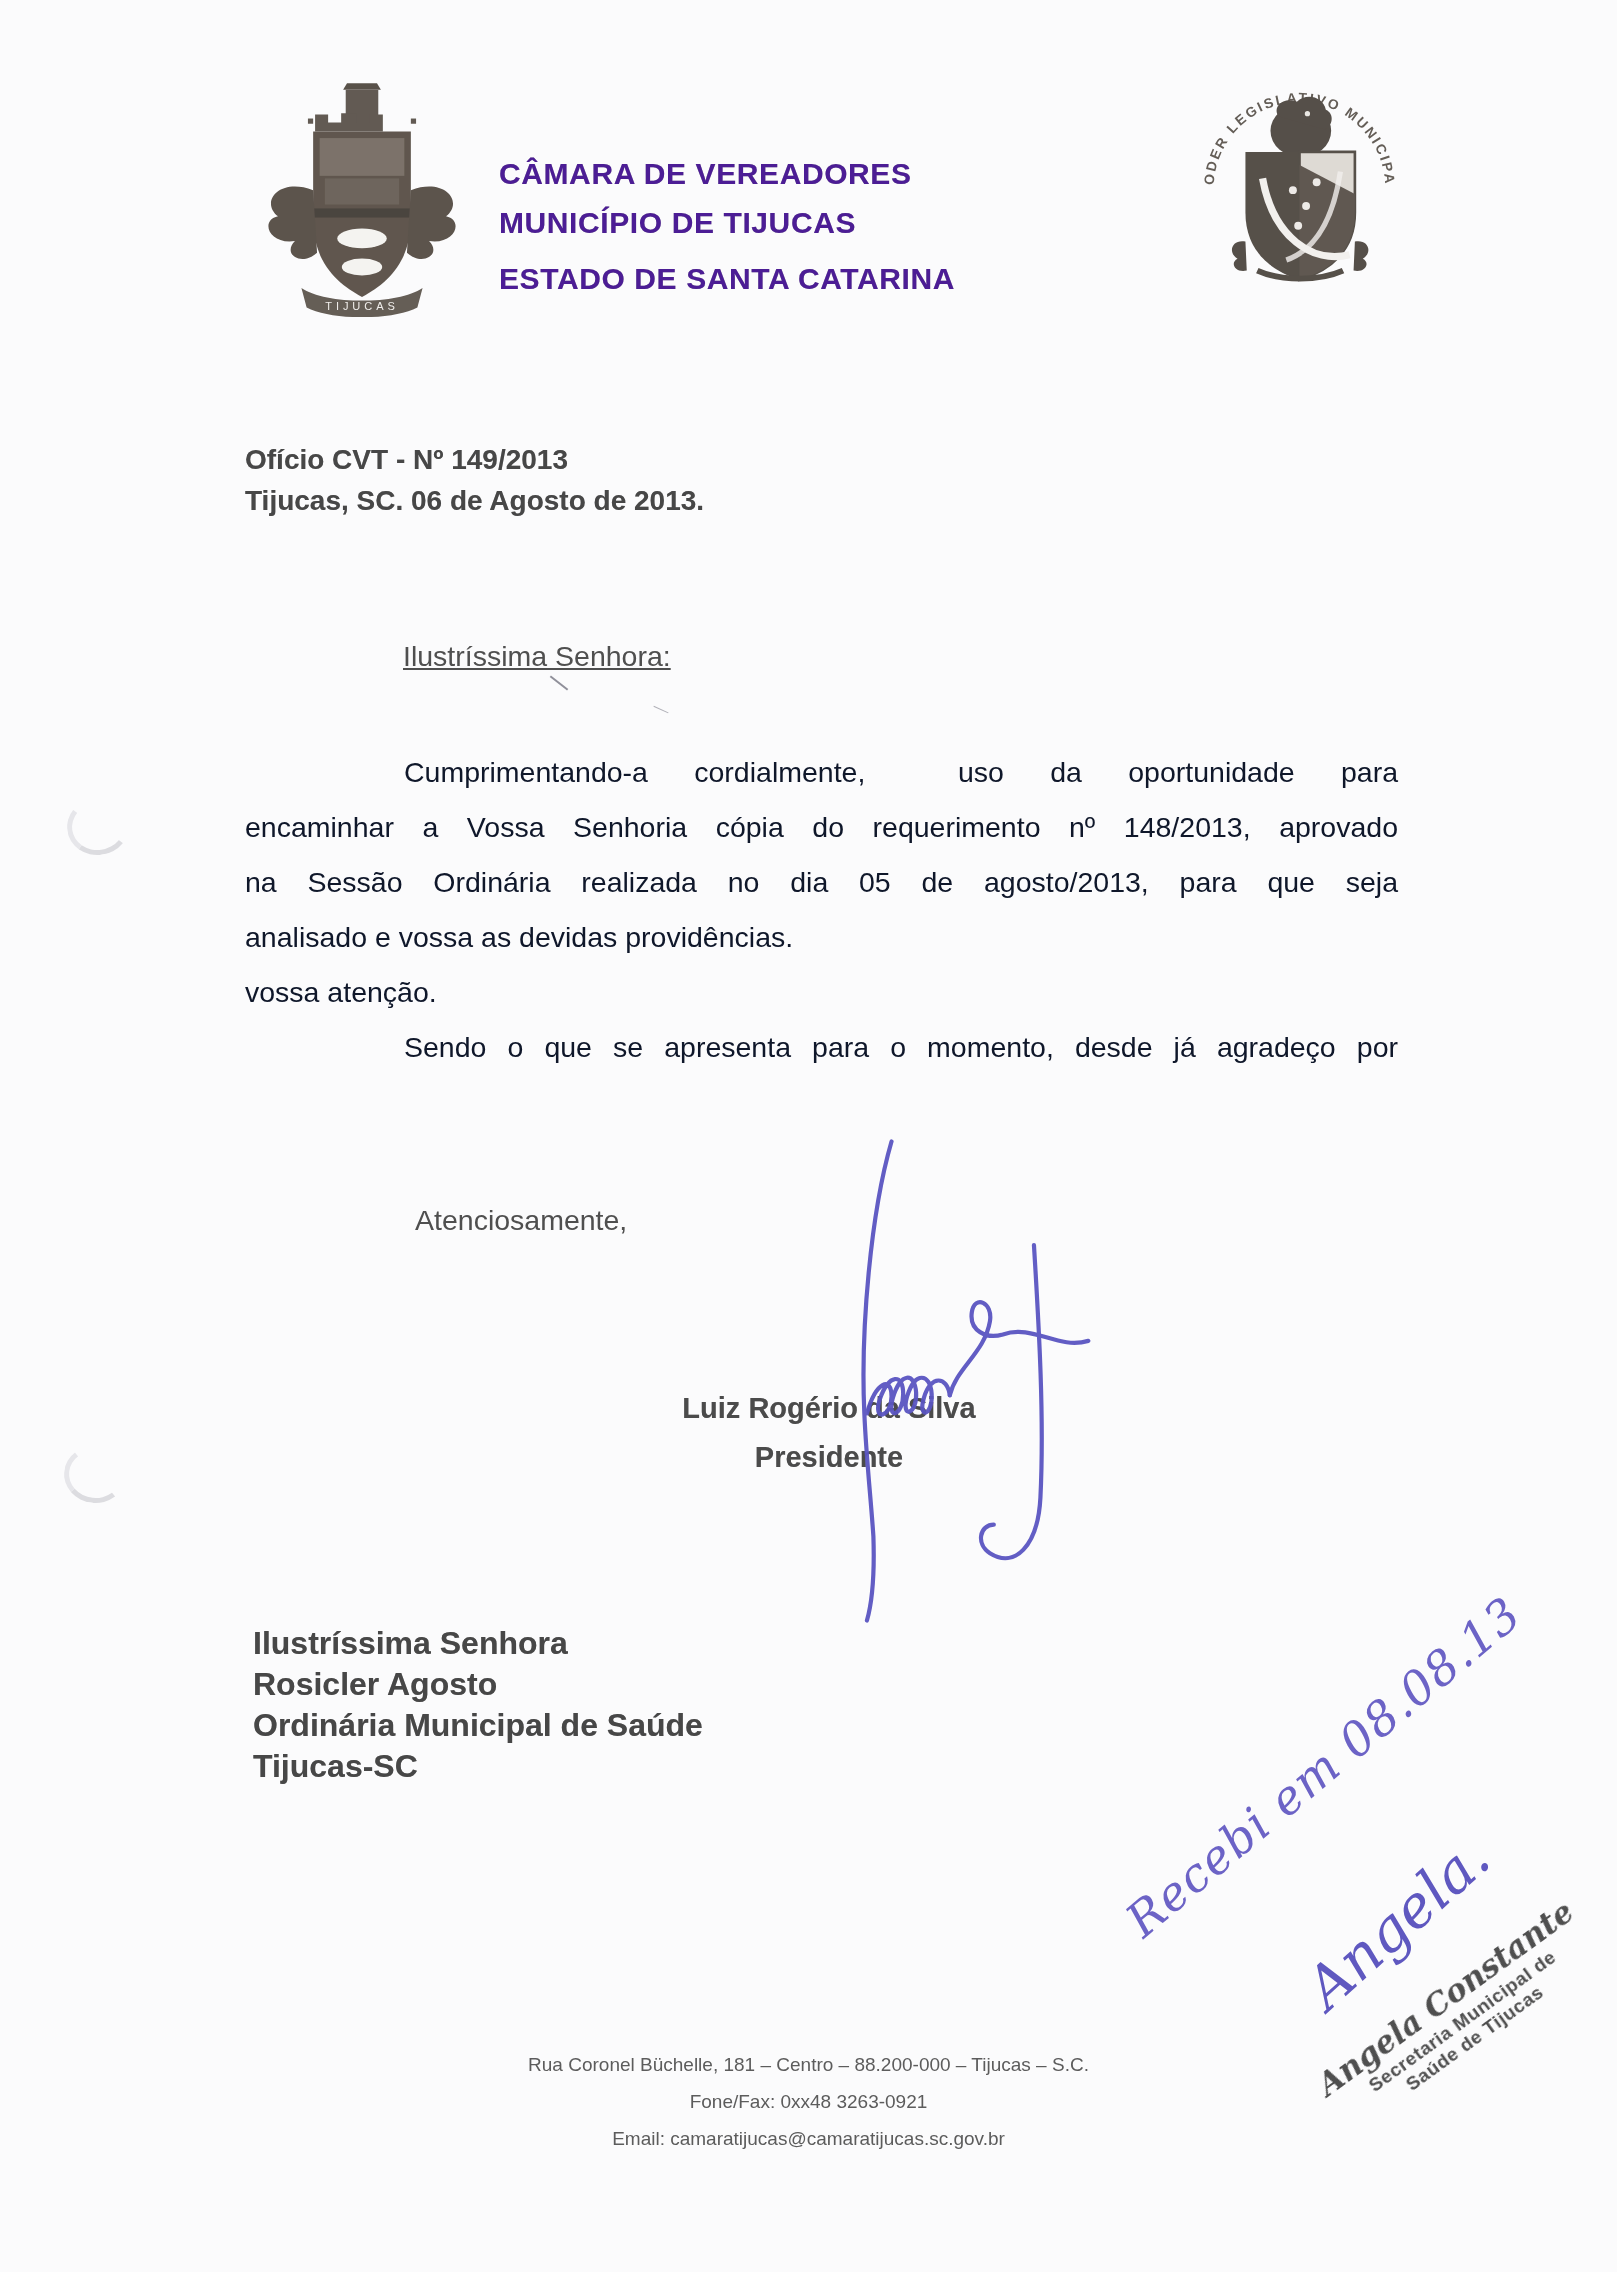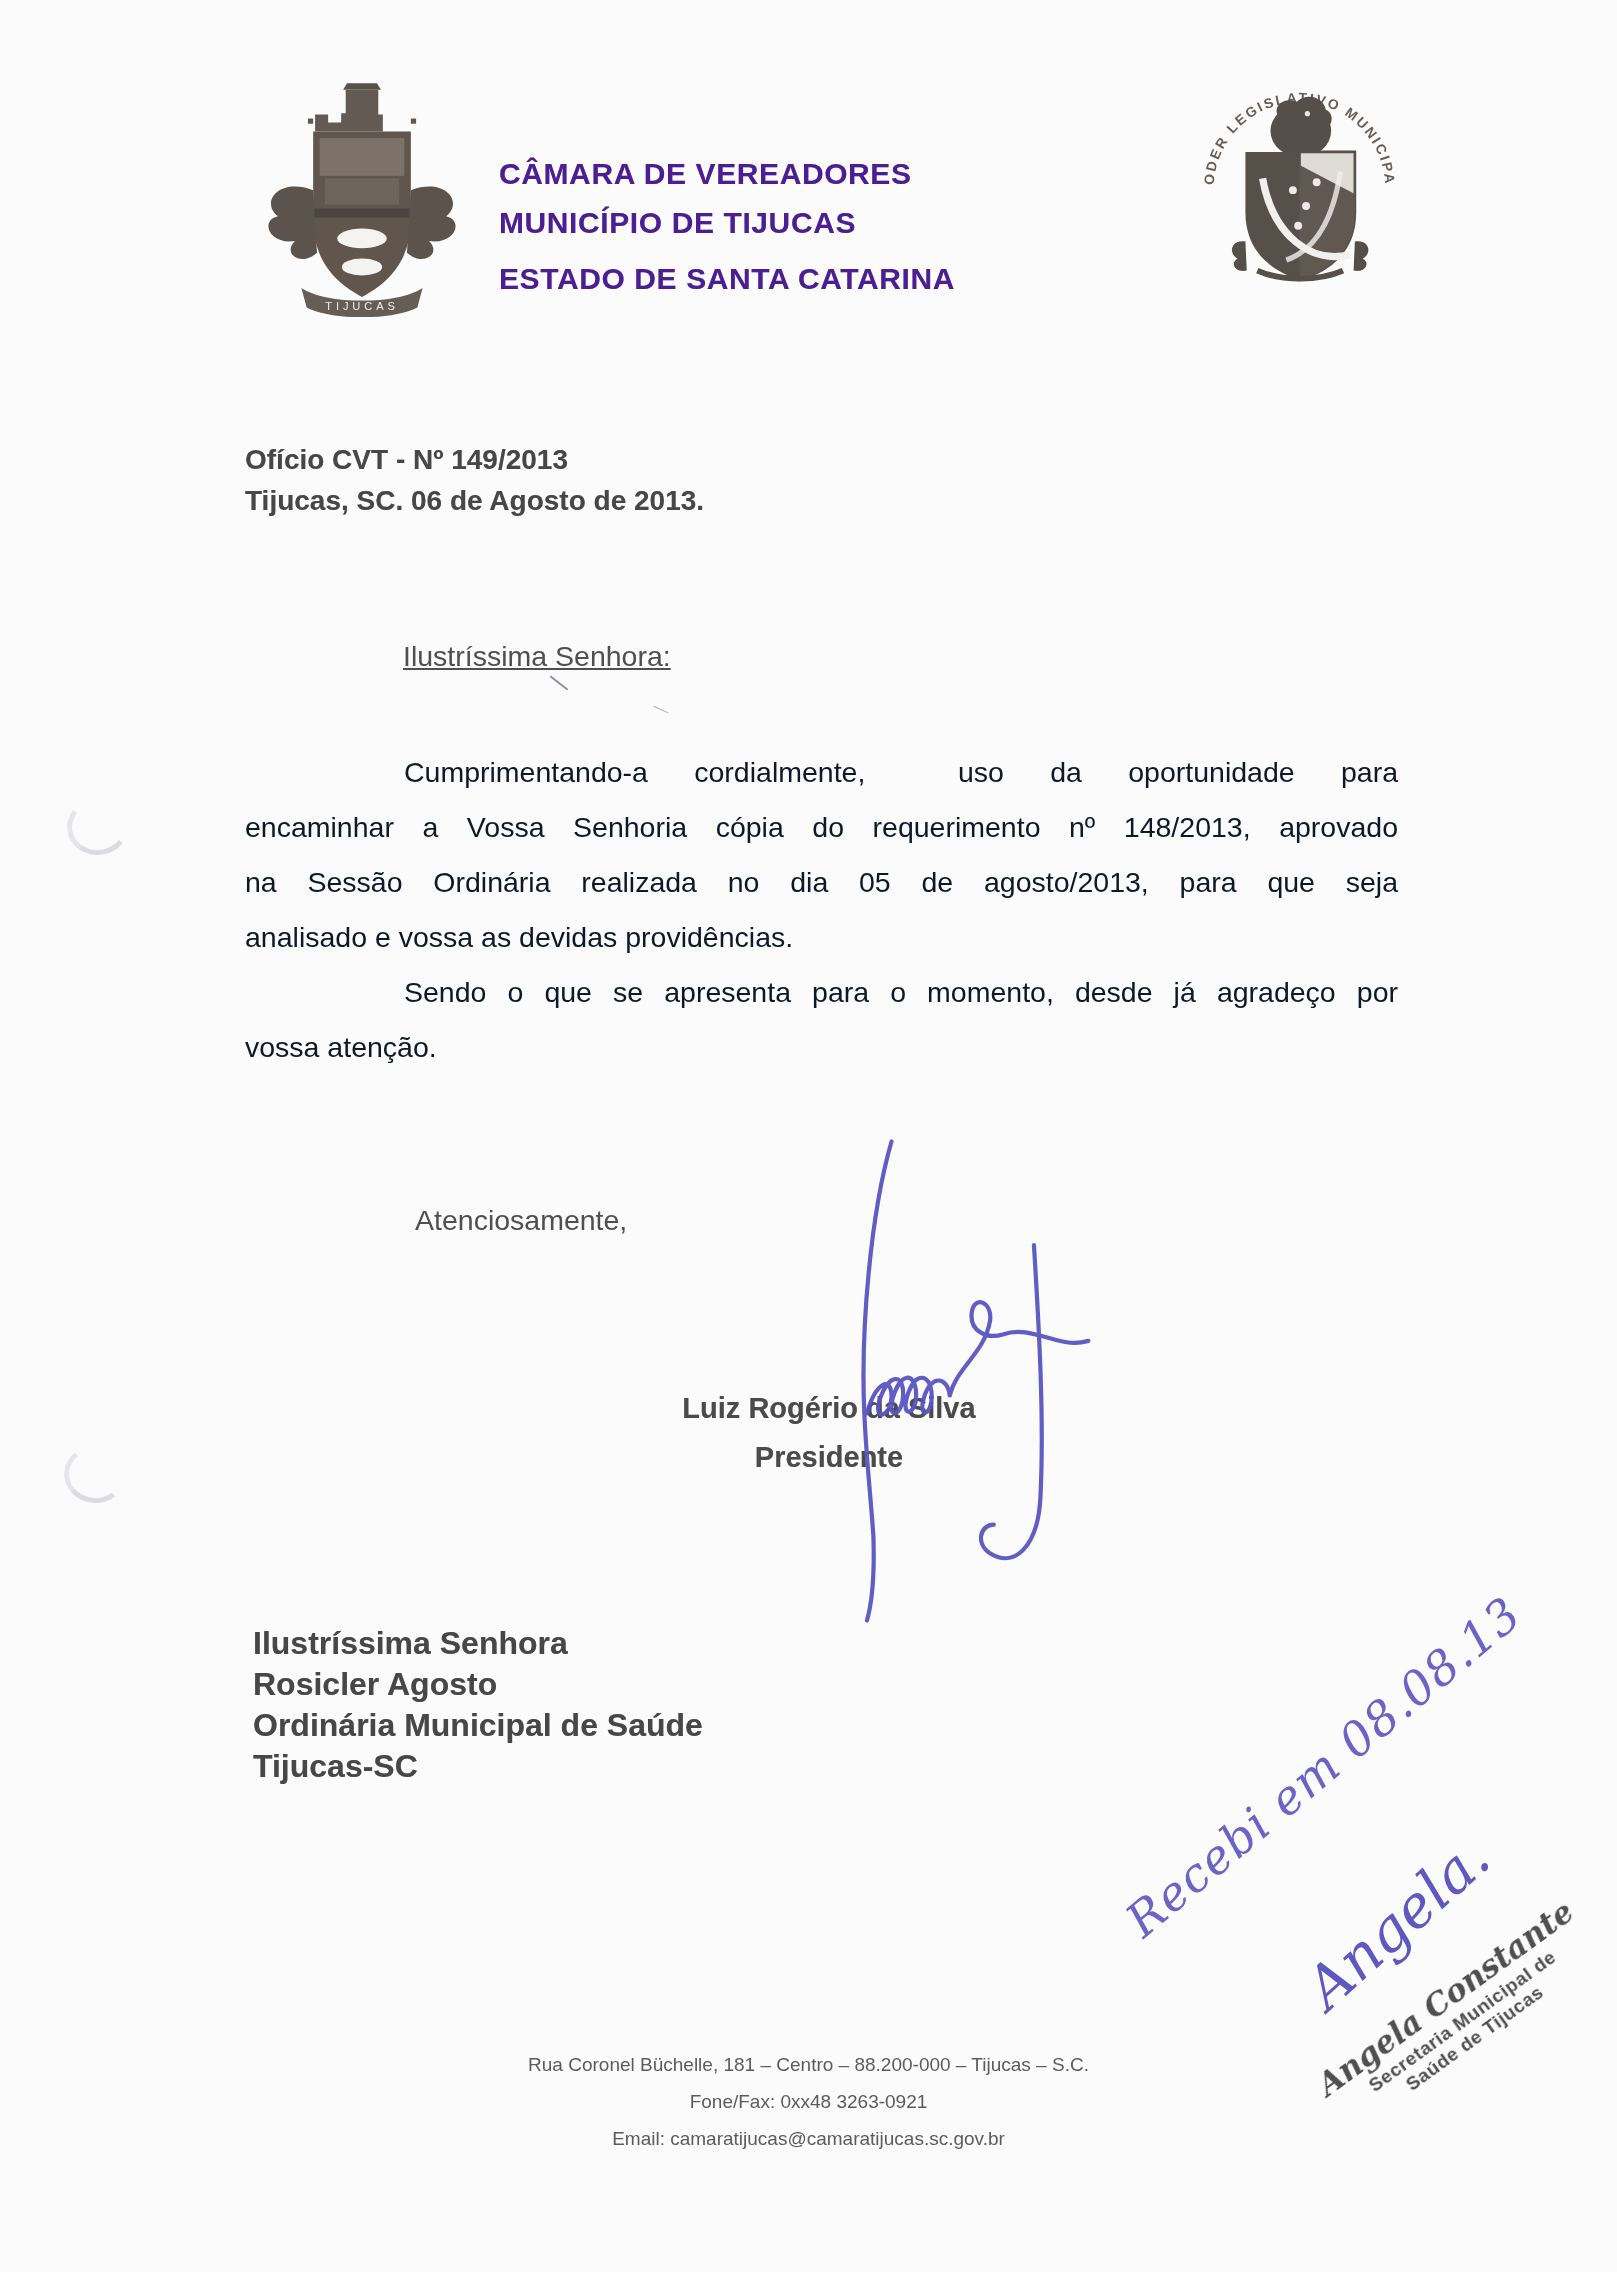--- a/index.html
+++ b/index.html
@@ -164,22 +164,22 @@
     <div>Tijucas, SC. 06 de Agosto de 2013.</div>
   </div>
 
   <div class="salutation">Ilustríssima Senhora:</div>
 
   <div class="body-text">
     <div class="body-line indent">Cumprimentando-a cordialmente,&nbsp; uso da oportunidade para</div>
     <div class="body-line">encaminhar a Vossa Senhoria cópia do requerimento nº 148/2013, aprovado</div>
     <div class="body-line">na Sessão Ordinária realizada no dia 05 de agosto/2013, para que seja</div>
     <div class="body-line last">analisado e vossa as devidas providências.</div>
+    <div class="body-line last">vossa atenção.</div>
     <div class="body-line indent">Sendo o que se apresenta para o momento, desde já agradeço por</div>
-    <div class="body-line last">vossa atenção.</div>
   </div>
 
   <div class="closing">Atenciosamente,</div>
 
   <svg class="signature-svg" viewBox="0 0 620 760">
     <g fill="none" stroke="#5a55c2" stroke-width="6.5" stroke-linecap="round" opacity="0.95">
       <path d="M300 10 C268 120 252 300 258 430 C261 500 268 560 272 620 C274 680 270 722 262 750"></path>
       <path d="M262 430 C276 380 300 372 300 404 C300 436 270 444 282 408 C296 368 318 368 318 400 C318 434 292 442 302 406 C314 366 336 366 338 398 C340 432 314 440 324 404 C336 364 360 368 362 400 C364 434 340 440 350 406 C360 370 386 372 390 402"></path>
       <path d="M390 402 C400 360 444 336 452 288 C457 258 428 246 424 274 C420 302 446 316 472 308 C520 292 556 332 604 318"></path>
       <path d="M520 170 C528 300 536 440 530 560 C526 636 490 670 452 646 C430 632 436 602 458 602"></path>

